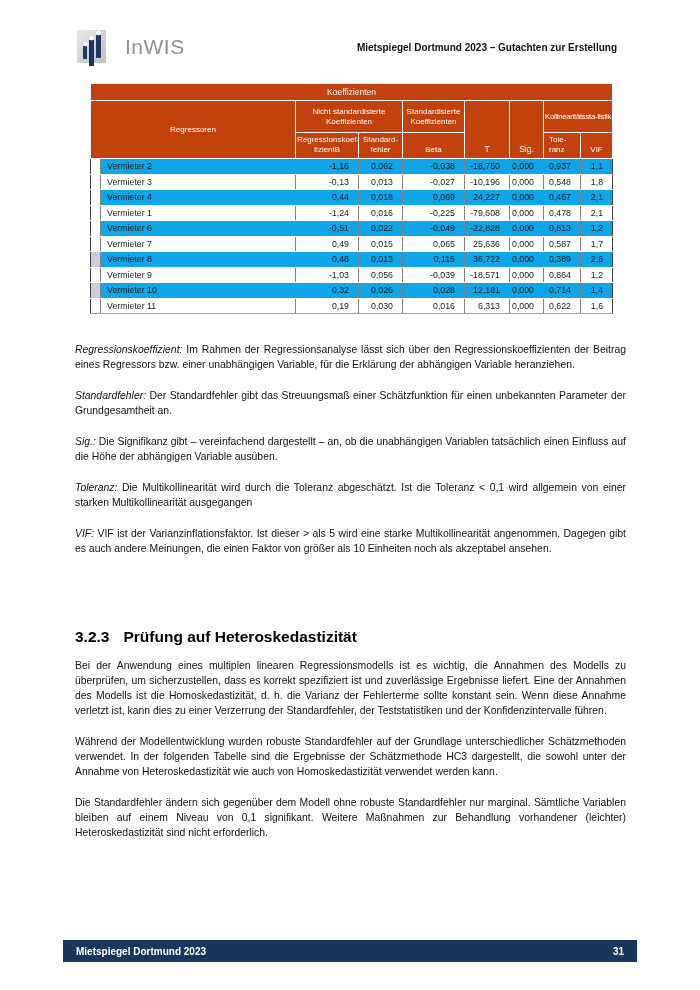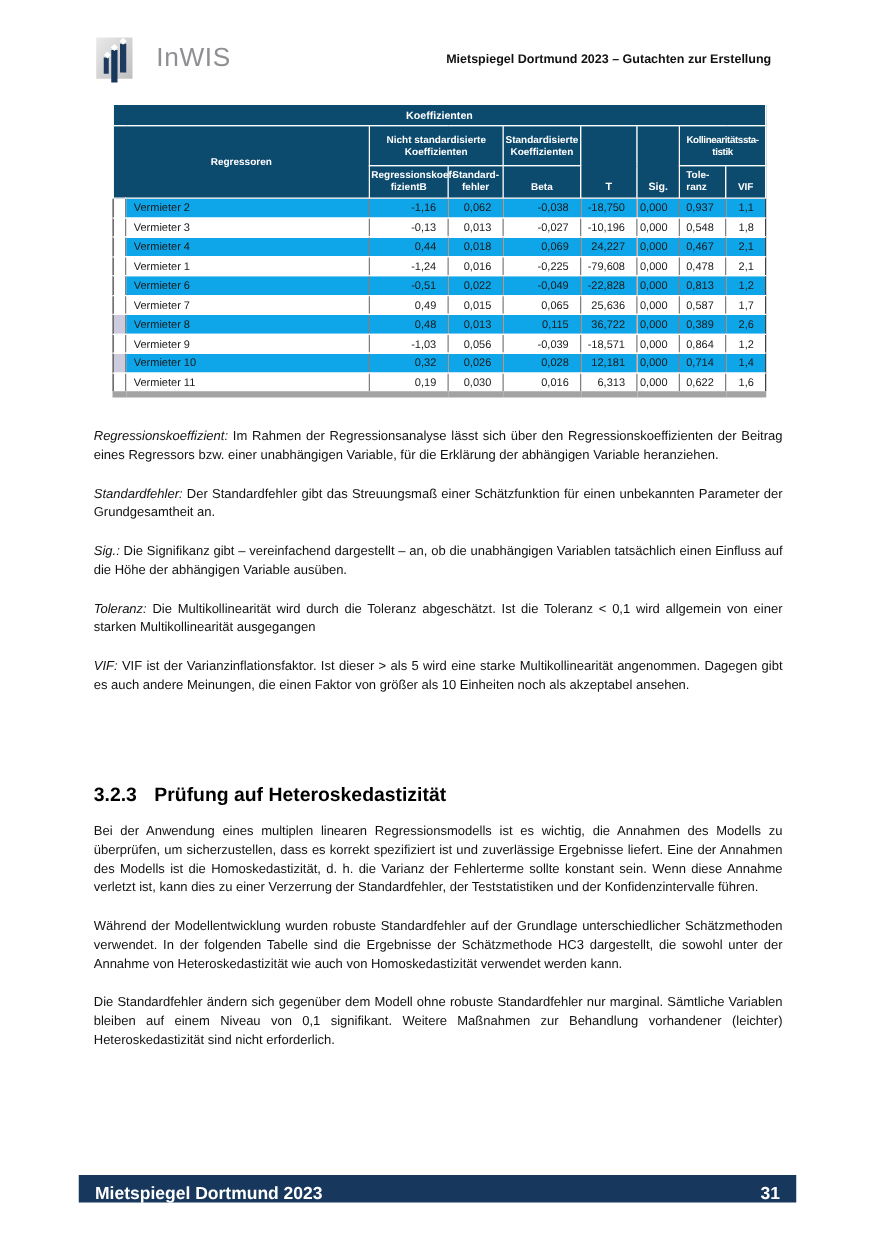--- a/index.html
+++ b/index.html
@@ -7,49 +7,49 @@
   body { font-family:"Liberation Sans", sans-serif; color:#1a1a1a; }
   .page { position:relative; width:700px; height:990px; background:#ffffff; overflow:hidden; }
 
   
   .doc-header-logo { position:absolute; left:75px; top:27px; display:flex; align-items:center; gap:12px; }
   .logo-text { font-size:21px; color:#8f9093; letter-spacing:0.5px; }
   .doc-header-right { position:absolute; right:83px; top:42px; font-size:10px; font-weight:600; color:#111; }
 
   
   .coef-table { position:absolute; left:90px; top:83px; width:522px; border-collapse:collapse; table-layout:fixed; }
-  .coef-table th { background:#0c4a6e; color:#ffffff; border:1px solid #ffffff; font-weight:bold; }
+  .coef-table th { background:#c2410c; color:#ffffff; border:1px solid #ffffff; font-weight:normal; }
   .tbl-title { font-size:8.5px; height:17px; text-align:center; }
   .th-group { font-size:8px; text-align:center; vertical-align:middle; height:32px; line-height:10px; padding:1px; }
   .th-kollin { font-size:7.8px; letter-spacing:-0.3px; }
   .th-sub { font-size:8px; text-align:center; vertical-align:bottom; height:26px; line-height:9.5px; padding:1px 1px 4px 1px; }
   .th-bottom { vertical-align:bottom; padding-bottom:4px; font-size:8.5px; }
   .th-left { text-align:left; padding-left:5px; }
   .coef-table td { font-size:8.8px; height:14.5px; line-height:14.5px; border-left:1px solid #808080; border-bottom:1px solid #ffffff; background:#ffffff; white-space:nowrap; overflow:hidden; }
   .coef-table td.num { text-align:right; padding-right:9px; }
   .coef-table td.lbl { text-align:left; padding-left:6px; }
   .coef-table td.lead-col { border-left:1px solid #404040; }
   .coef-table tr.shaded td { background:#0ea5e9; }
   .coef-table tr.shaded td.lead-col { background:#ffffff; }
   .coef-table tr.shaded.lead-shaded td.lead-col { background:#ccccde; }
   .coef-table tbody td:last-child { border-right:1px solid #404040; }
-  .coef-table tbody tr:last-child td { border-bottom:5px solid #a3a3a3; }
+  .coef-table tbody tr:last-child td { border-bottom:1px solid #a3a3a3; }
 
   
   .explanations { position:absolute; left:75px; top:342px; width:551px; }
   .body-p { font-size:10.4px; line-height:15px; text-align:justify; margin-bottom:16px; color:#111; }
   .expl-title { font-size:10.4px; line-height:15px; margin-bottom:15px; color:#111; }
   .lead-italic { font-style:italic; }
 
   .section { position:absolute; left:75px; top:628px; width:551px; }
   .section-heading { font-size:15.5px; color:#000; margin-bottom:12px; }
   .section-heading .sec-num { margin-right:14px; }
 
   
-  .doc-footer { position:absolute; left:63px; top:940px; width:574px; height:22px; background:#17375d; color:#ffffff; display:flex; align-items:flex-end; justify-content:space-between; padding:0 13px; font-size:14px; font-weight:bold; }
+  .doc-footer { position:absolute; left:63px; top:940px; width:574px; height:22px; background:#17375d; color:#ffffff; display:flex; align-items:center; justify-content:space-between; padding:0 13px; font-size:10px; font-weight:bold; }
 </style>
 </head>
 <body>
 
 <div class="page">
 
   <div class="doc-header-logo">
     <svg width="38" height="40" viewBox="0 0 38 40">
       <defs>
         <linearGradient id="lg" x1="0" y1="0" x2="1" y2="1">

